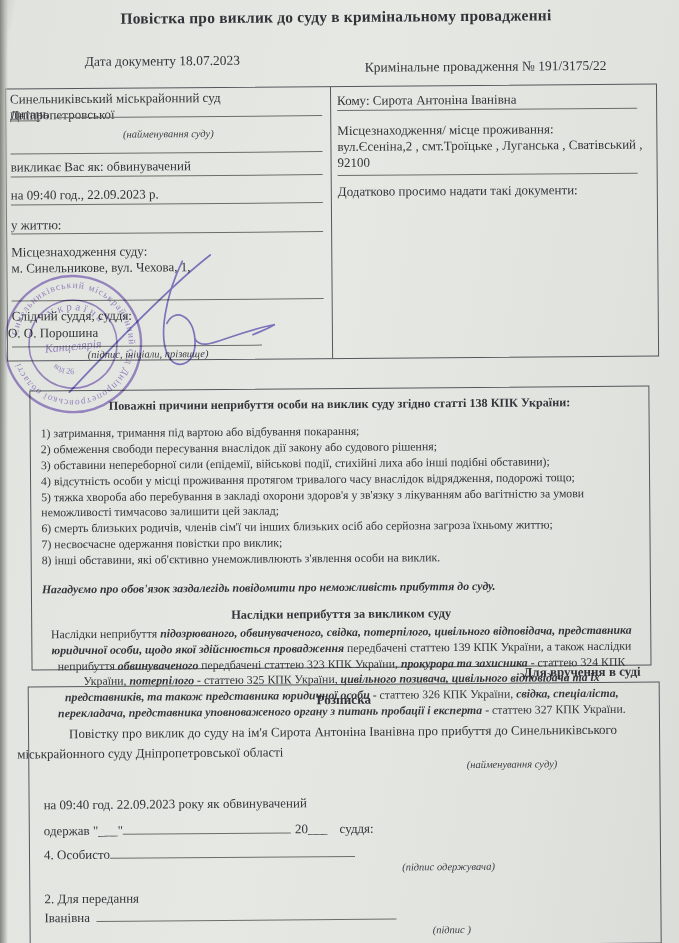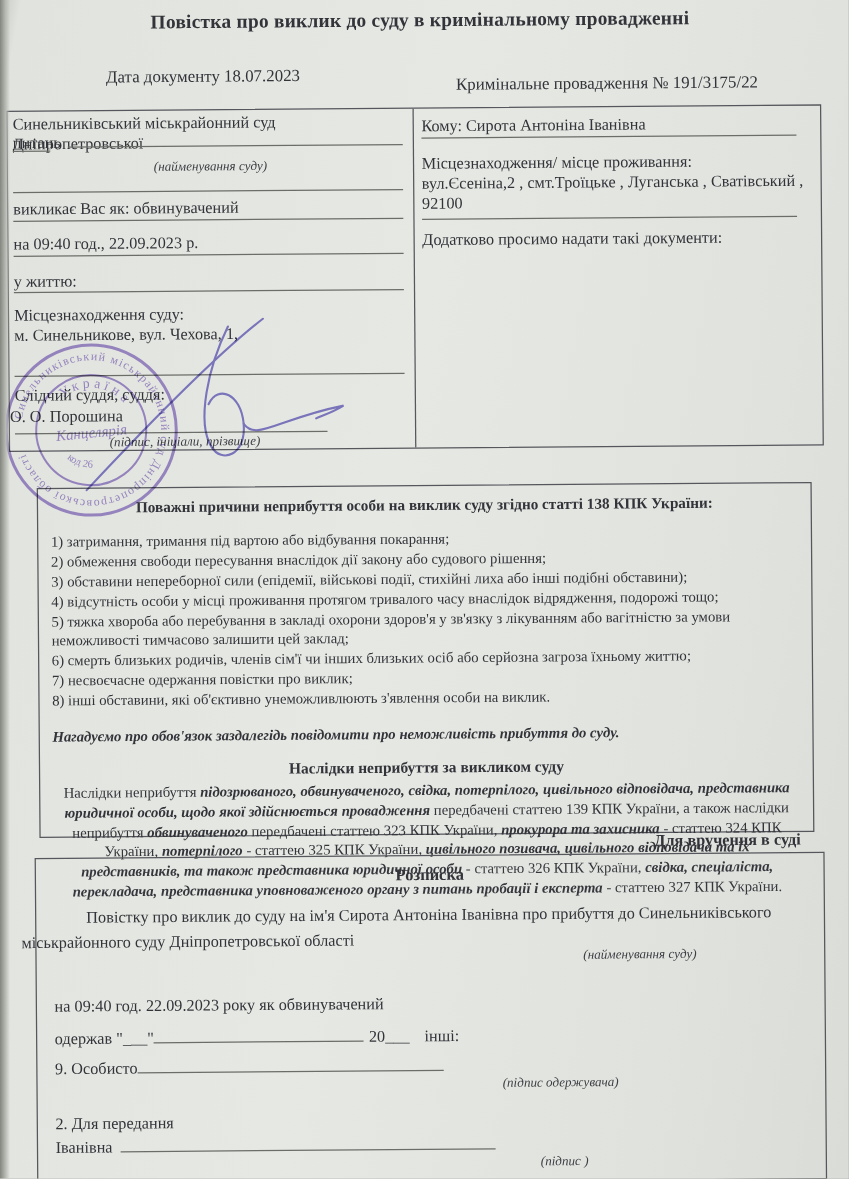--- a/index.html
+++ b/index.html
@@ -111,24 +111,24 @@
       <div class="para">
         <span>Повістку про виклик до суду на ім'я  Сирота Антоніна Іванівна  про прибуття до   Синельниківського</span><br>
         <span style="margin-left:-26px;">міськрайонного суду Дніпропетровської області</span>
       </div>
       <div class="cap courtcap">(найменування суду)</div>
       <div style="margin-top:24px;">на 09:40  год.  22.09.2023  року як обвинувачений</div>
       <div class="frow" style="margin-top:9px;">
         <span>одержав "___"</span>
         <span class="fillline" style="width:168px;"></span>
         <span style="margin-left:4px;text-align:right;">20___</span>
-        <span style="margin-left:12px;">інші:</span>
+        <span style="margin-left:12px;">суддя:</span>
       </div>
       <div class="frow" style="margin-top:7px;">
-        <span>9. Особисто</span>
+        <span>4. Особисто</span>
         <span class="fillline" style="width:245px;"></span>
       </div>
       <div class="cap" style="margin-left:358px;margin-top:1px;">(підпис одержувача)</div>
       <div style="margin-top:16px;">2. Для передання</div>
       <div class="frow" style="margin-top:2px;">
         <span>Іванівна</span>
         <span class="fillline" style="width:300px;margin-left:6px;"></span>
       </div>
       <div class="cap" style="margin-left:388px;margin-top:1px;">(підпис )</div>
 

